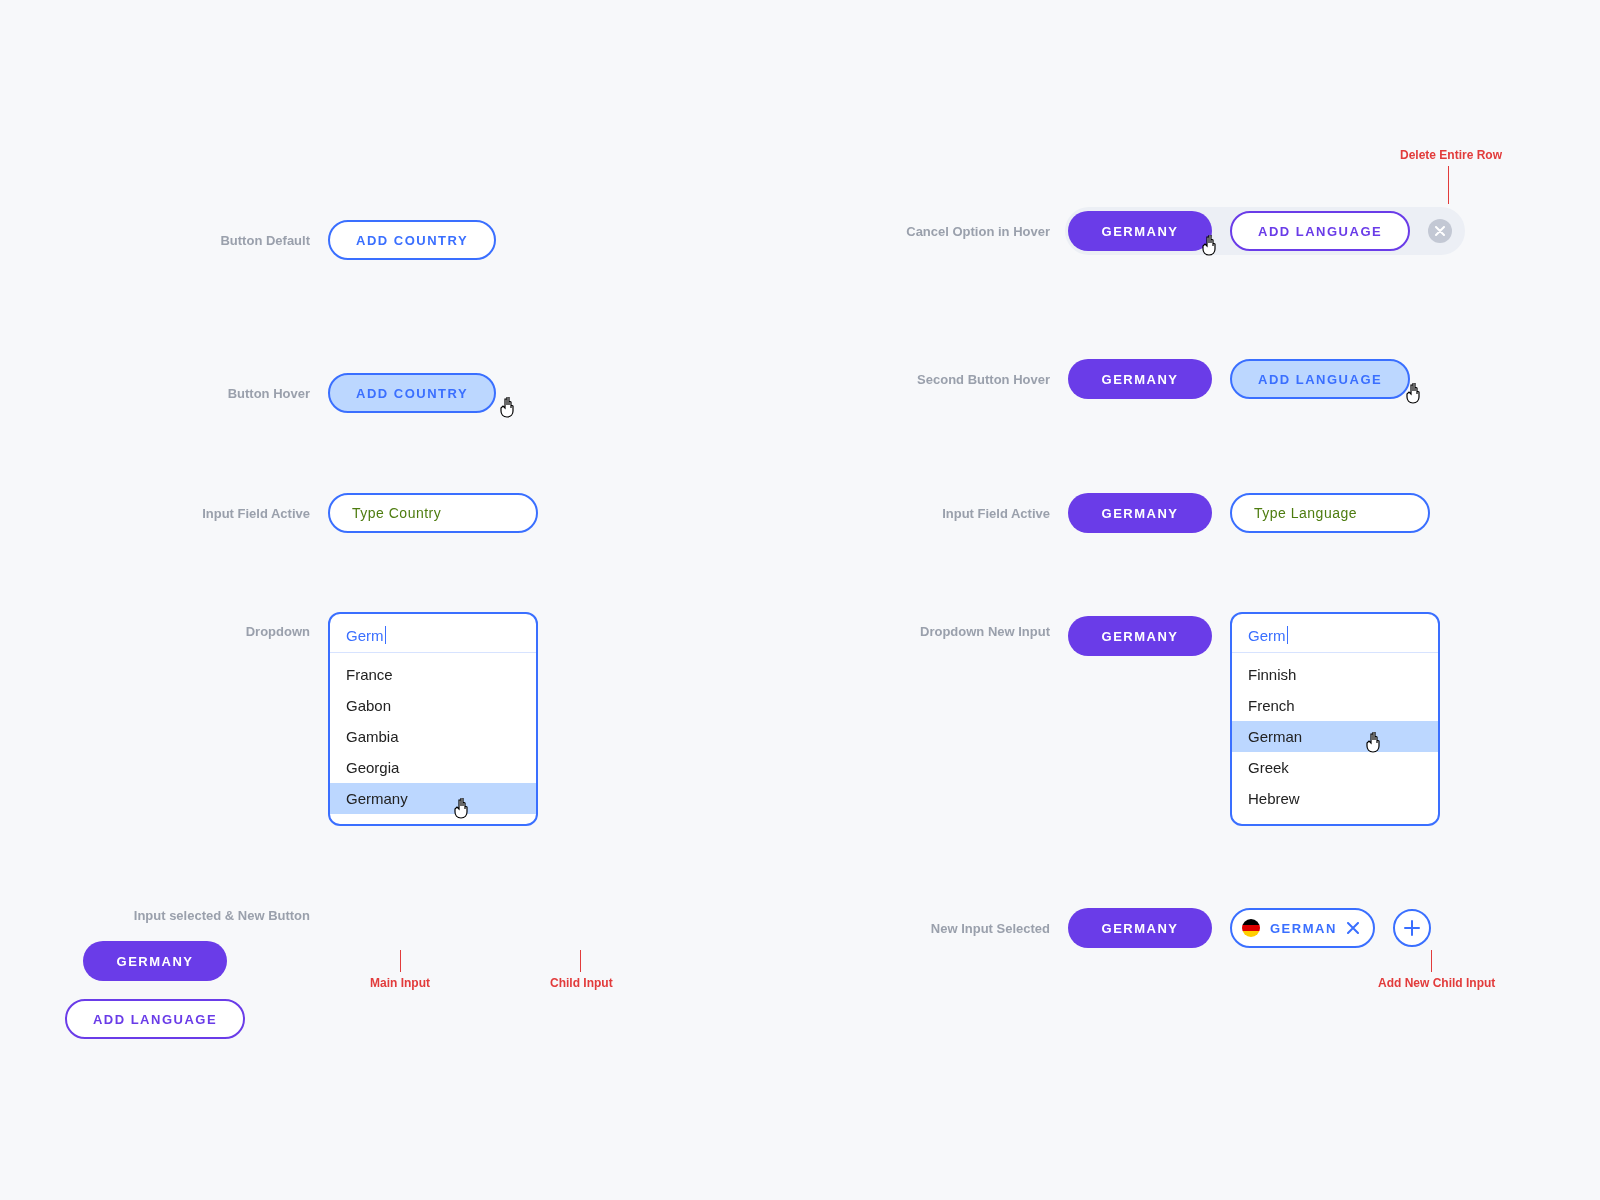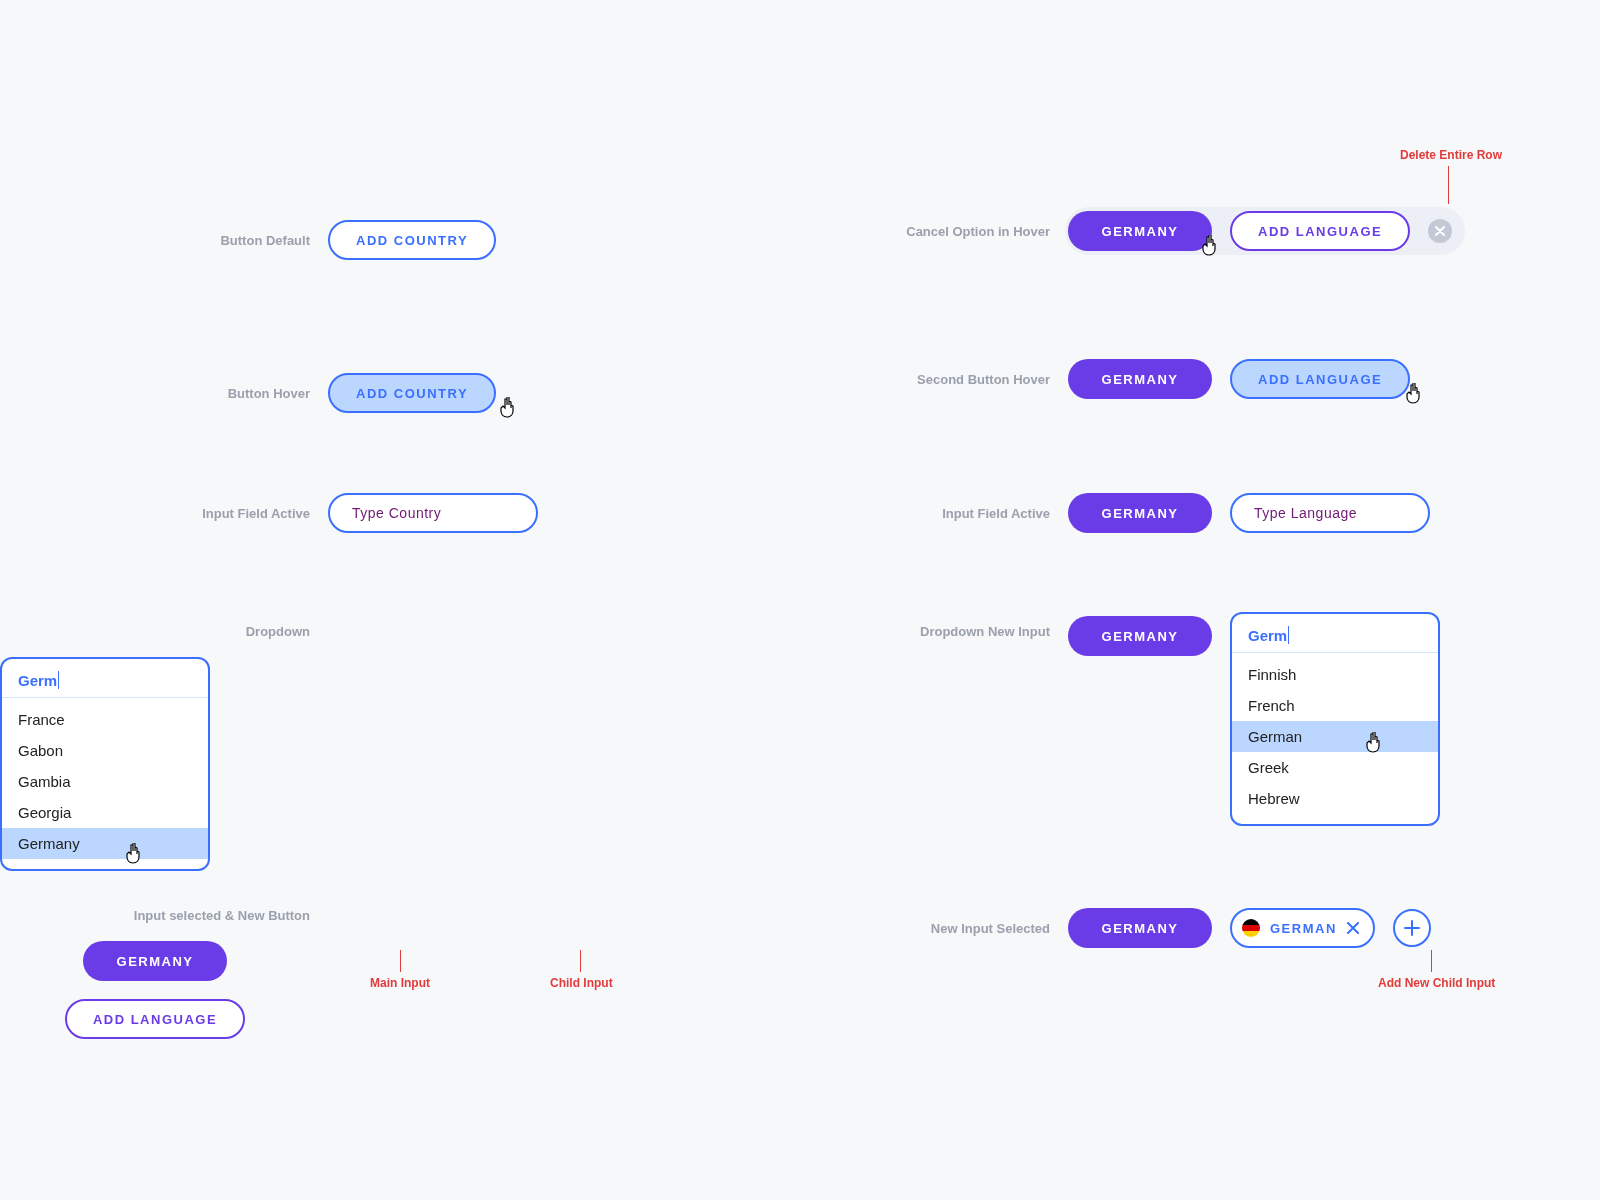--- a/index.html
+++ b/index.html
@@ -65,39 +65,39 @@
   border-radius: 20px;
   border: 2px solid #3a6fff;
   background: #fff;
   padding: 0 22px;
   font-size: 14px;
   color: #222;
   display: inline-flex;
   align-items: center;
   min-width: 180px;
 }
-.pill-input::placeholder, .placeholder { color: #701a75; letter-spacing: 0.5px; }
+.pill-input::placeholder, .placeholder { color: #4d7c0f; letter-spacing: 0.5px; }
 
 .dropdown {
   border: 2px solid #3a6fff;
   border-radius: 12px;
   background: #fff;
   width: 210px;
   overflow: hidden;
 }
 .dropdown .dd-input {
   padding: 12px 16px 8px 16px;
   border-bottom: 1px solid #d7e3ff;
   display: flex;
   align-items: center;
 }
 .dd-typed {
   color: #3a6fff;
   font-size: 15px;
-  font-weight: 700;
+  font-weight: 400;
 }
 .caret {
   width: 1px;
   height: 18px;
   background: #3a6fff;
   display: inline-block;
   margin-left: 1px;
 }
 .dd-list { padding: 6px 0 10px 0; }
 .dd-item {
@@ -196,21 +196,21 @@
   </div>
 </div>
 
 <div class="row" style="left:0; top:493px;">
   <div class="label" style="width:310px;">Input Field Active</div>
   <div class="pill-input" style="width:210px;">
     <span class="placeholder">Type Country</span>
   </div>
 </div>
 
-<div class="row" style="left:0; top:612px; align-items:flex-start;flex-direction:column;">
+<div class="row" style="left:0; top:612px; align-items:flex-start;">
   <div class="label" style="width:310px; margin-top:12px;">Dropdown</div>
   <div class="dropdown" style="position:relative;">
     <div class="dd-input">
       <span class="dd-typed">Germ</span>
           <span class="caret"></span>
     </div>
     <div class="dd-list">
       <div class="dd-item">France</div>
       <div class="dd-item">Gabon</div>
       <div class="dd-item">Gambia</div>

